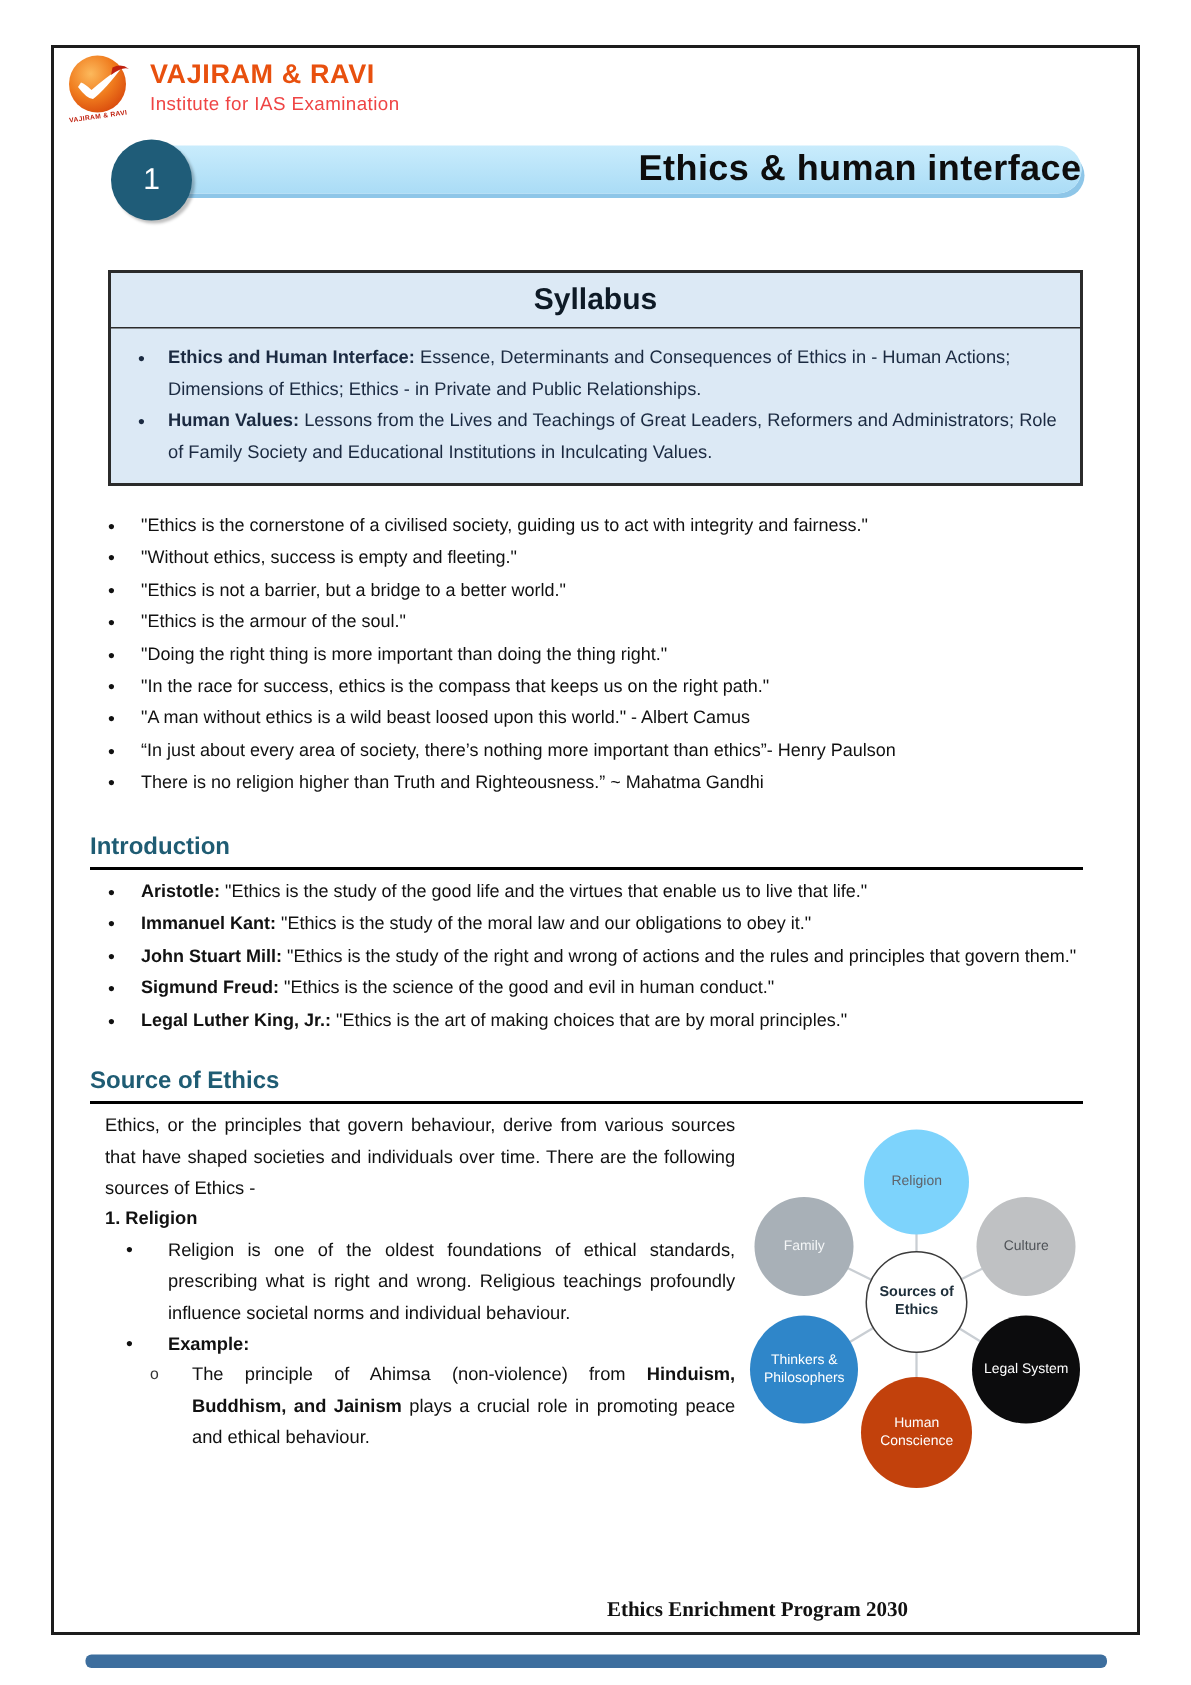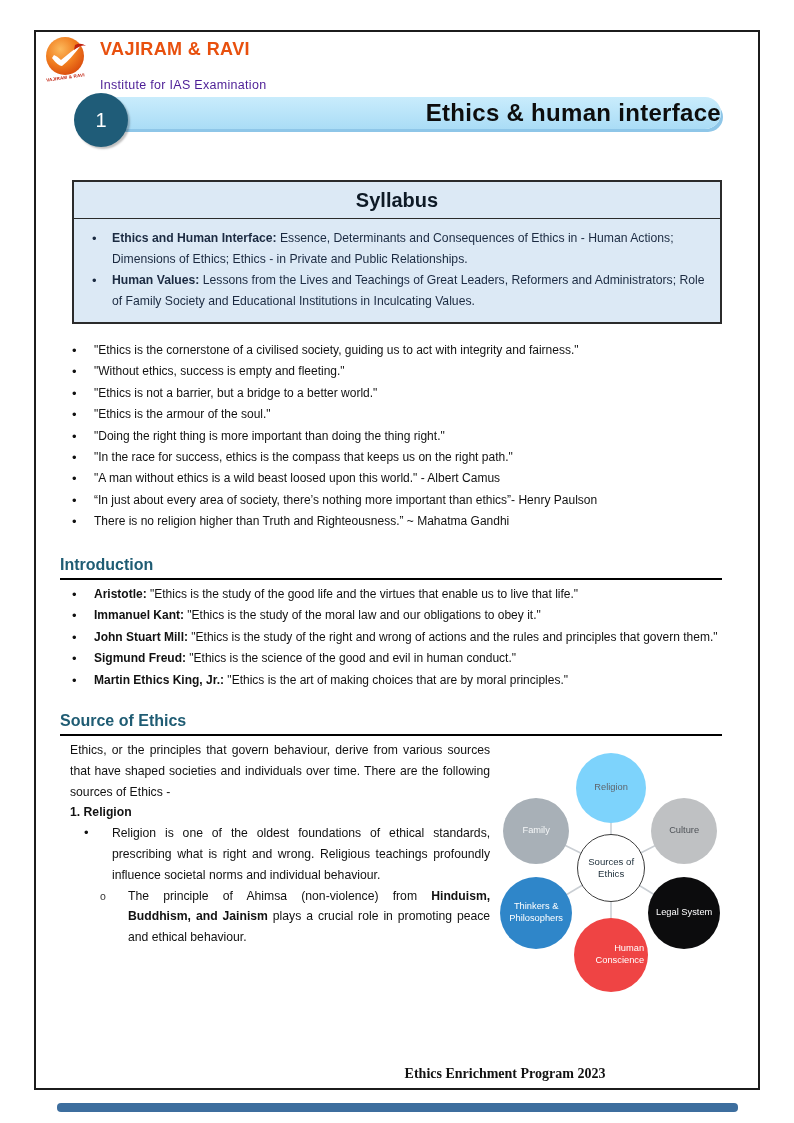--- a/index.html
+++ b/index.html
@@ -17,21 +17,21 @@
   
   .logo-area { position:absolute; left:44px; top:36px; display:flex; align-items:flex-start; }
   .logo-ball { position:relative; width:44px; height:42px; }
   .logo-ball svg { display:block; }
   .logo-ribbon {
     position:absolute; left:2px; bottom:-2px; font-size:4.5px; font-weight:bold;
     color:#c0210f; letter-spacing:.2px; transform:rotate(-8deg); white-space:nowrap;
   }
   .logo-text { margin-left:12px; padding-top:3px; }
   .logo-title { font-size:18px; font-weight:bold; color:#e8500e; letter-spacing:.4px; }
-  .logo-sub { font-size:12.5px; color:#4c1d95; margin-top:18px; letter-spacing:.3px; }
+  .logo-sub { font-size:12.5px; color:#ef4444; margin-top:2px; letter-spacing:.3px; }
 
   
   .chapter-banner {
     position:absolute; left:80px; top:97px; width:641px; height:32px;
     background:linear-gradient(#c9ecfc, #aadcf6);
     border-radius:23px;
     box-shadow:3px 4px 0 -1px #8ec6e8;
     display:flex; align-items:center; justify-content:flex-end;
   }
   .chapter-title { font-size:24px; font-weight:bold; color:#0d0d0d; letter-spacing:.3px; }
@@ -92,28 +92,28 @@
 
   
   .diagram { position:relative; width:236px; height:250px; margin-left:6px; margin-top:10px; }
   .diagram svg.links { position:absolute; left:0; top:0; }
   .node {
     position:absolute; border-radius:50%; display:flex; align-items:center; justify-content:center;
     text-align:center; font-size:9.3px; line-height:1.25; padding:4px;
   }
   .node-center {
     left:81px; top:84px; width:68px; height:68px; background:#fff;
-    border:1.6px solid #3b3b3b; color:#1d2e3a; font-weight:normal; font-size:9.6px; z-index:2;
+    border:1.6px solid #3b3b3b; color:#1d2e3a; font-weight:bold; font-size:9.6px; z-index:2;
   }
   .node-religion   { left:80px;  top:3px;   width:70px; height:70px; background:#7dd3fc; color:#5f646b; }
   .node-family     { left:7px;   top:48px;  width:66px; height:66px; background:#a8b0b7; color:#f4f6f7; }
   .node-culture    { left:155px; top:48px;  width:66px; height:66px; background:#bfc1c3; color:#4f5358; }
   .node-thinkers   { left:4px;   top:127px; width:72px; height:72px; background:#2f86c9; color:#fff; }
   .node-legal      { left:152px; top:127px; width:72px; height:72px; background:#0c0c0d; color:#fff; }
-  .node-conscience { left:78px;  top:168px; width:74px; height:74px; background:#ef4444; color:#fff;text-align:right; }
+  .node-conscience { left:78px;  top:168px; width:74px; height:74px; background:#c2410c; color:#fff; }
 
   
   .footer-text {
     position:absolute; left:385px; top:1066px; width:240px; text-align:center;
     font-family:"Liberation Serif", serif; font-weight:bold; font-size:14px; color:#111;
   }
   .footer-accent-bar {
     position:absolute; left:57px; top:1103px; width:681px; height:9px;
     background:#3d6e9e; border-radius:4px;
   }
@@ -175,32 +175,33 @@
     </ul>
   </div>
 
   <div class="section-head head-intro">Introduction</div>
   <div class="intro-list">
     <ul>
       <li><span class="lead">Aristotle:</span><span> "Ethics is the study of the good life and the virtues that enable us to live that life."</span></li>
       <li><span class="lead">Immanuel Kant:</span><span> "Ethics is the study of the moral law and our obligations to obey it."</span></li>
       <li class="justify"><span class="lead">John Stuart Mill:</span><span> "Ethics is the study of the right and wrong of actions and the rules and principles that govern them."</span></li>
       <li><span class="lead">Sigmund Freud:</span><span> "Ethics is the science of the good and evil in human conduct."</span></li>
-      <li><span class="lead">Martin Ethics King, Jr.:</span><span> "Ethics is the art of making choices that are by moral principles."</span></li>
+      <li><span class="lead">Legal Luther King, Jr.:</span><span> "Ethics is the art of making choices that are by moral principles."</span></li>
     </ul>
   </div>
 
   <div class="section-head head-sources">Source of Ethics</div>
 
   <div class="columns">
     <div class="left-col">
       <p class="body">Ethics, or the principles that govern behaviour, derive from various sources that have shaped societies and individuals over time. There are the following sources of Ethics -</p>
       <p class="num-head">1. Religion</p>
       <ul>
         <li class="b1">Religion is one of the oldest foundations of ethical standards, prescribing what is right and wrong. Religious teachings profoundly influence societal norms and individual behaviour.</li>
+        <li class="b1"><span class="lead">Example:</span></li>
         <li class="b2"><span>The principle of Ahimsa (non-violence) from </span><span class="lead">Hinduism, Buddhism, and Jainism</span><span> plays a crucial role in promoting peace and ethical behaviour.</span></li>
       </ul>
     </div>
 
     <div class="diagram">
       <svg class="links" width="236" height="250">
         <g stroke="#c9ced3" stroke-width="1.5">
           <line x1="115" y1="118" x2="115" y2="38"></line>
           <line x1="115" y1="118" x2="40" y2="81"></line>
           <line x1="115" y1="118" x2="188" y2="81"></line>
@@ -212,15 +213,15 @@
       <div class="node node-religion">Religion</div>
       <div class="node node-culture">Culture</div>
       <div class="node node-legal">Legal System</div>
       <div class="node node-conscience">Human Conscience</div>
       <div class="node node-thinkers">Thinkers &amp; Philosophers</div>
       <div class="node node-family">Family</div>
       <div class="node node-center">Sources of Ethics</div>
     </div>
   </div>
 
-  <div class="footer-text">Ethics Enrichment Program 2023</div>
+  <div class="footer-text">Ethics Enrichment Program 2030</div>
   <div class="footer-accent-bar"></div>
 </div>
 
 </body></html>

